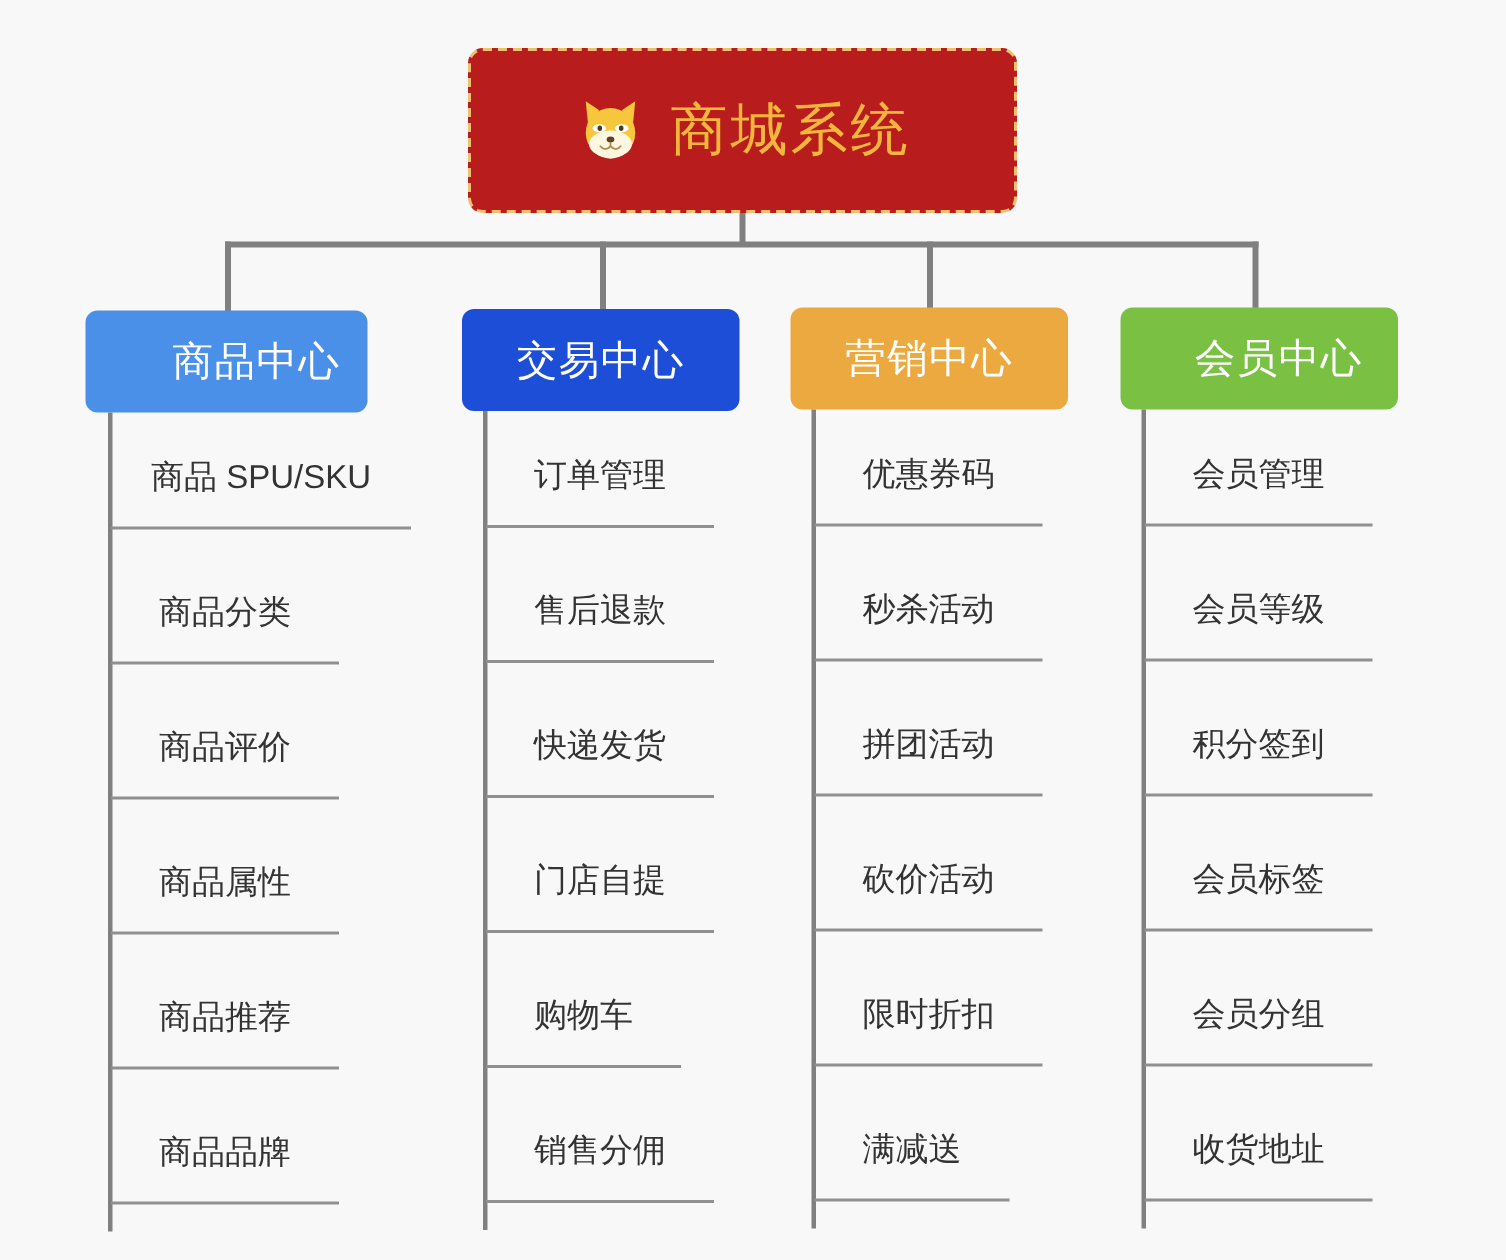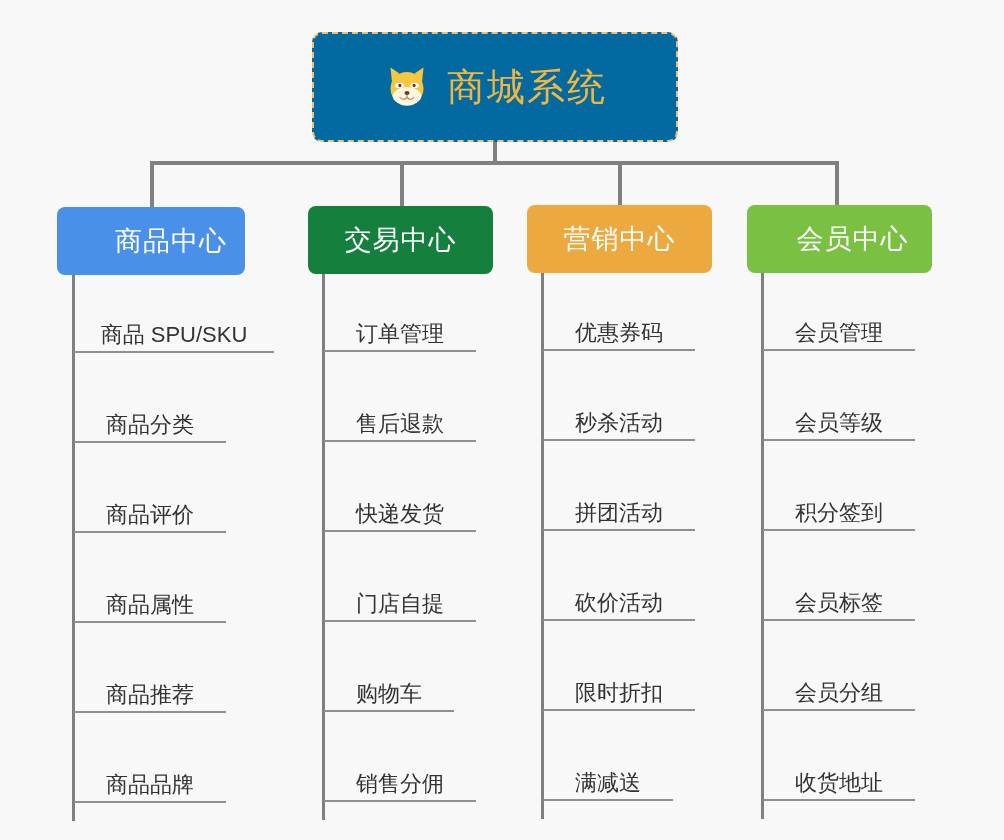--- a/index.html
+++ b/index.html
@@ -21,21 +21,21 @@
     background: #f8f8f8;
   }
 
   
   .root-node {
     position: absolute;
     left: 312px;
     top: 32px;
     width: 366px;
     height: 110px;
-    background: #0369a1;
+    background: #b91c1c;
     border: 2px dashed #f0c070;
     border-radius: 10px;
     box-sizing: border-box;
     display: flex;
     align-items: center;
     justify-content: center;
     gap: 16px;
   }
   .root-icon {
     width: 48px;
@@ -85,21 +85,21 @@
   }
 
   
   .leaf {
     position: absolute;
     box-sizing: border-box;
     border-bottom: 2px solid #909090;
     display: flex;
     align-items: flex-end;
     justify-content: center;
-    padding-bottom: 4px;
+    padding-bottom: 21px;
     height: 92px;
   }
   .leaf-label {
     font-size: 22px;
     color: #333333;
     line-height: 1.1;
     white-space: nowrap;
   }
 </style>
 </head>
@@ -135,21 +135,21 @@
   <div class="conn conn-h" style="left:150px; top:161px; width:689px; height:4px;"></div>
 
   <div class="conn conn-v" style="left:150px; top:161px; width:4px; height:47px;"></div>
   <div class="conn conn-v" style="left:400px; top:161px; width:4px; height:47px;"></div>
   <div class="conn conn-v" style="left:618px; top:161px; width:4px; height:47px;"></div>
   <div class="conn conn-v" style="left:835px; top:161px; width:4px; height:47px;"></div>
 
   <div class="cat-box" style="left:57px; top:207px; width:188px; background:#4a90e8;padding-left:40px;">
     <span class="cat-label">商品中心</span>
   </div>
-  <div class="cat-box" style="left:308px; top:206px; width:185px; background:#15803d;">
+  <div class="cat-box" style="left:308px; top:206px; width:185px; background:#1d4ed8;">
     <span class="cat-label">交易中心</span>
   </div>
   <div class="cat-box" style="left:527px; top:205px; width:185px; background:#eba93f;">
     <span class="cat-label">营销中心</span>
   </div>
   <div class="cat-box" style="left:747px; top:205px; width:185px; background:#7ac143;padding-left:26px;">
     <span class="cat-label">会员中心</span>
   </div>
 
   <div class="spine" style="left:72px; top:275px; height:546px;"></div>

